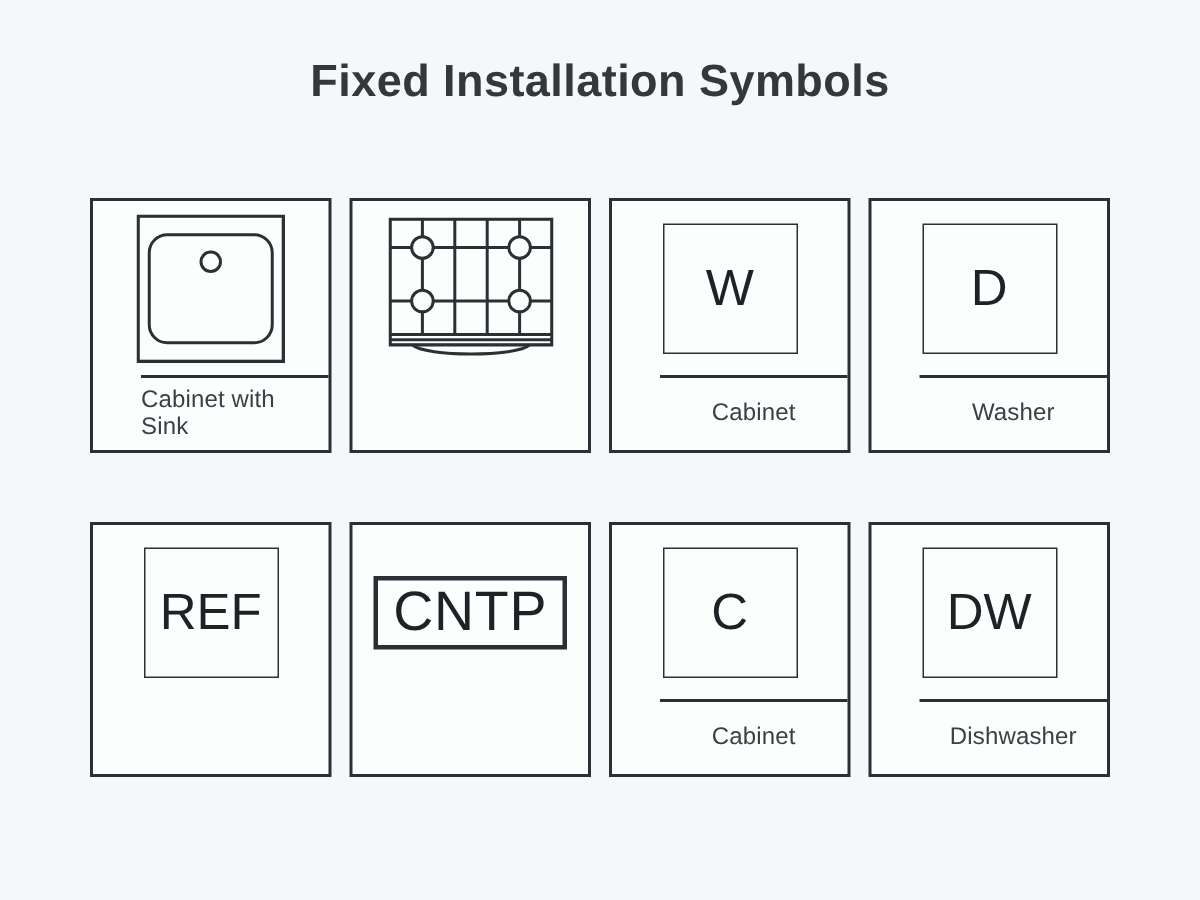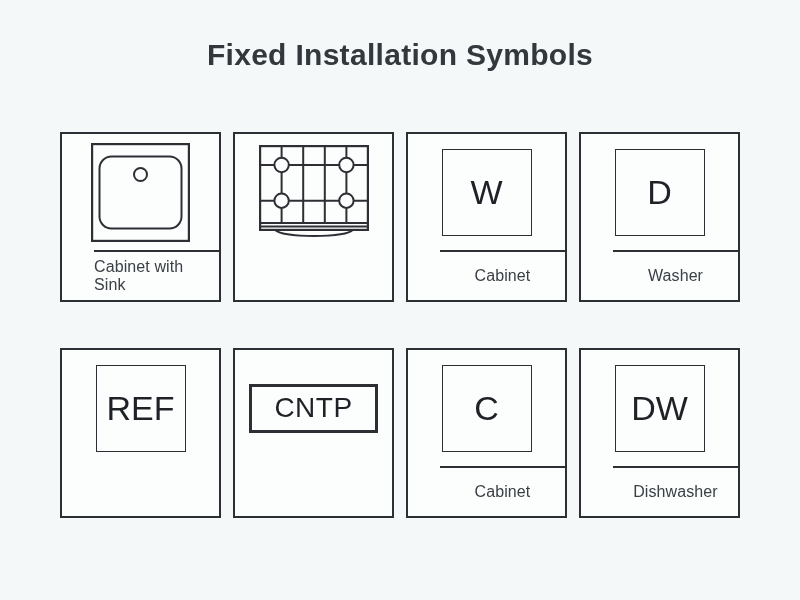--- a/index.html
+++ b/index.html
@@ -45,21 +45,21 @@
     box-sizing: border-box;
     width: 90px; height: 87px;
     border: 1.5px solid var(--border, #2c3034);
     display: flex; align-items: center; justify-content: center;
     font-size: 34px; font-weight: normal;
     color: var(--symbol-text, #1e2226);
   }
   .letter-box.wide {
     width: 129px; height: 49px;
     border-width: 3px;
-    font-size: 28px; letter-spacing: 0.5px;
+    font-size: 37px; letter-spacing: 0.5px;
   }
   svg .ln { fill: none; stroke: var(--border, #2c3034); stroke-width: 2; }
   svg .ln-thick { fill: none; stroke: var(--border, #2c3034); stroke-width: 2.2; }
   svg .burner { fill: var(--card-background, #fcfdfd); stroke: var(--border, #2c3034); stroke-width: 2; }
 </style>
 </head>
 <body>
 
 <h1 class="page-title">Fixed Installation Symbols</h1>
 

